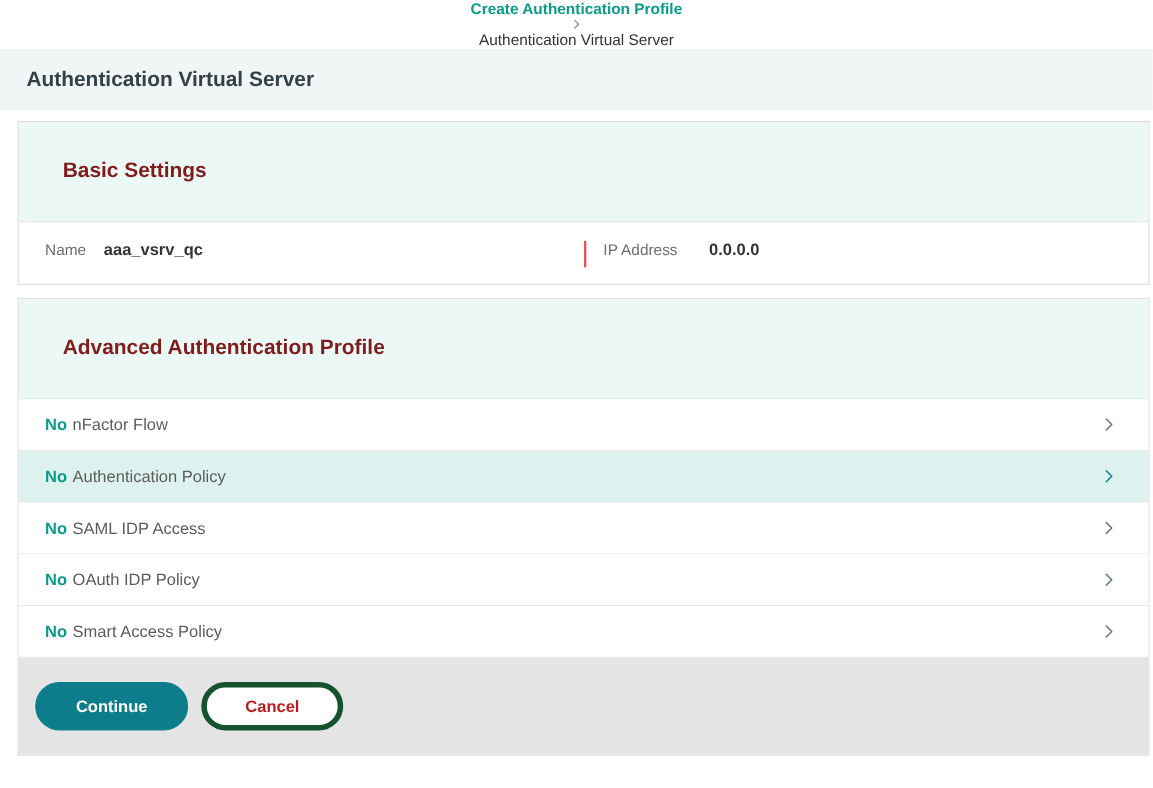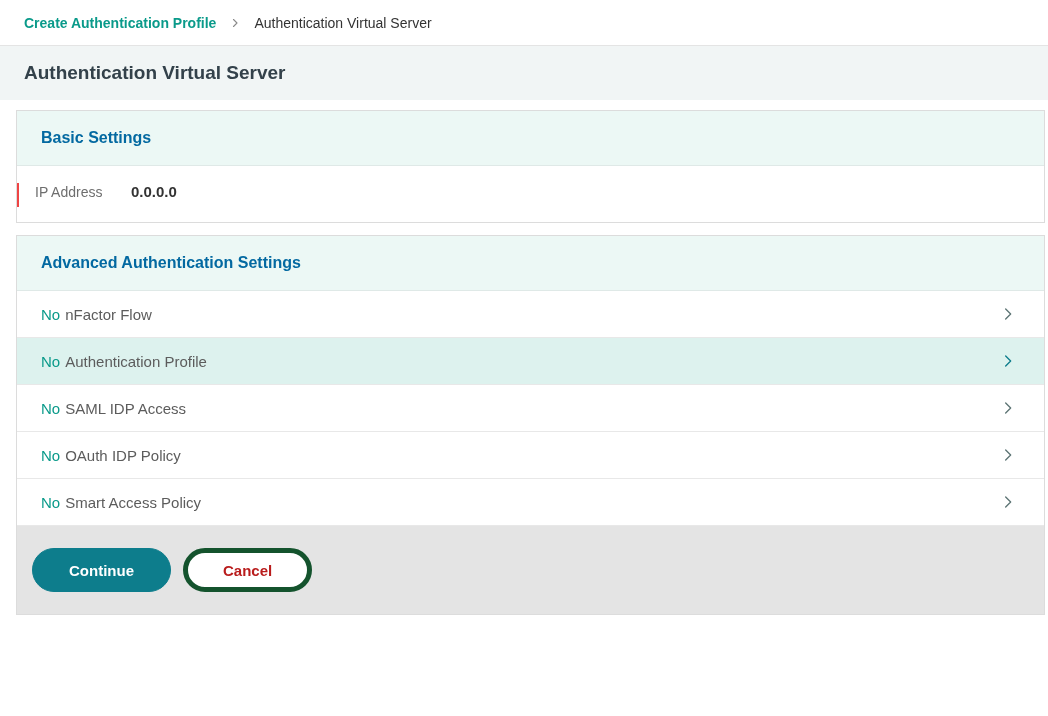--- a/index.html
+++ b/index.html
@@ -15,20 +15,21 @@
 
   
   .breadcrumb-bar {
     height: 46px;
     display: flex;
     align-items: center;
     padding: 0 24px;
     background: #fff;
     border-bottom: 1px solid #e4e4e4;
     font-size: 14px;
+    flex-direction: column;
   }
   .breadcrumb-link {
     color: #0a9a8a;
     font-weight: bold;
     cursor: pointer;
     text-decoration: none;
   }
   .breadcrumb-sep {
     display: inline-flex;
     align-items: center;
@@ -59,24 +60,24 @@
     border: 1px solid #dcdcdc;
     background: #fff;
     margin-bottom: 12px;
   }
   .card-header {
     background: #ecf8f5;
     border-bottom: 1px solid #dfe9e7;
     padding: 18px 24px;
   }
   .card-header .card-title {
-    font-size: 16px;
-    font-weight: bold;
-    color: #0369a1;
-    margin: 0;
+    font-size: 19px;
+    font-weight: bold;
+    color: #7f1d1d;
+    margin: 16px;
   }
 
   
   .basic-body { display: flex; padding: 17px 0 15px 0; }
   .basic-col { width: 50%; padding: 0 24px; }
   .basic-col.right {
     border-left: 2px solid #ef4444;
     padding-left: 16px;
   }
   .field-inline { display: flex; align-items: baseline; }
@@ -101,21 +102,21 @@
     padding: 0 28px 0 24px;
     border-bottom: 1px solid #e8e8e8;
     font-size: 15px;
     color: #5c5c5c;
     cursor: pointer;
     background: #fff;
   }
   .policy-row.highlighted { background: #ddf2ee; }
   .policy-prefix {
     color: #0a9a8a;
-    font-weight: normal;
+    font-weight: bold;
     margin-right: 5px;
   }
   .policy-chevron {
     margin-left: auto;
     display: inline-flex;
     color: #5d7474;
   }
   .policy-row.highlighted .policy-chevron { color: #0d7d8c; }
 
   
@@ -168,47 +169,53 @@
   <h1 class="page-title">Authentication Virtual Server</h1>
 </div>
 
 <div class="content">
 
   <div class="card">
     <div class="card-header">
       <h2 class="card-title">Basic Settings</h2>
     </div>
     <div class="basic-body">
+      <div class="basic-col">
+        <div class="field-inline">
+          <span class="field-label">Name</span>
+          <span class="field-value">aaa_vsrv_qc</span>
+        </div>
+      </div>
       <div class="basic-col right">
         <div class="field-row">
           <span class="field-label">IP Address</span>
           <span class="field-value">0.0.0.0</span>
         </div>
       </div>
     </div>
   </div>
 
   <div class="card">
     <div class="card-header">
-      <h2 class="card-title">Advanced Authentication Settings</h2>
+      <h2 class="card-title">Advanced Authentication Profile</h2>
     </div>
 
     <div class="policy-row">
       <span class="policy-prefix">No</span>
       <span class="policy-label">nFactor Flow</span>
       <span class="policy-chevron">
         <svg width="16" height="16" viewBox="0 0 24 24">
             <polyline points="8.5 4.5 16 12 8.5 19.5" fill="none" stroke="currentColor" stroke-width="2" stroke-linecap="round" stroke-linejoin="round"></polyline>
           </svg>
       </span>
     </div>
 
     <div class="policy-row highlighted">
       <span class="policy-prefix">No</span>
-      <span class="policy-label">Authentication Profile</span>
+      <span class="policy-label">Authentication Policy</span>
       <span class="policy-chevron">
         <svg width="16" height="16" viewBox="0 0 24 24">
             <polyline points="8.5 4.5 16 12 8.5 19.5" fill="none" stroke="currentColor" stroke-width="2" stroke-linecap="round" stroke-linejoin="round"></polyline>
           </svg>
       </span>
     </div>
 
     <div class="policy-row">
       <span class="policy-prefix">No</span>
       <span class="policy-label">SAML IDP Access</span>

